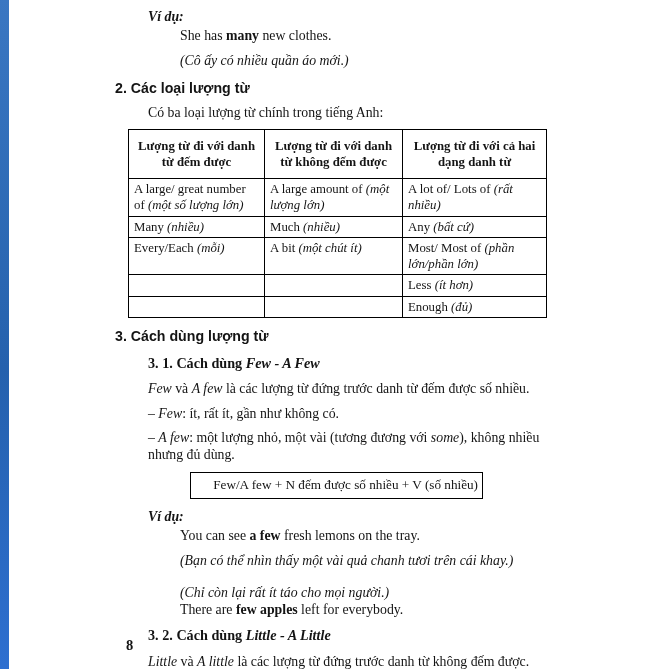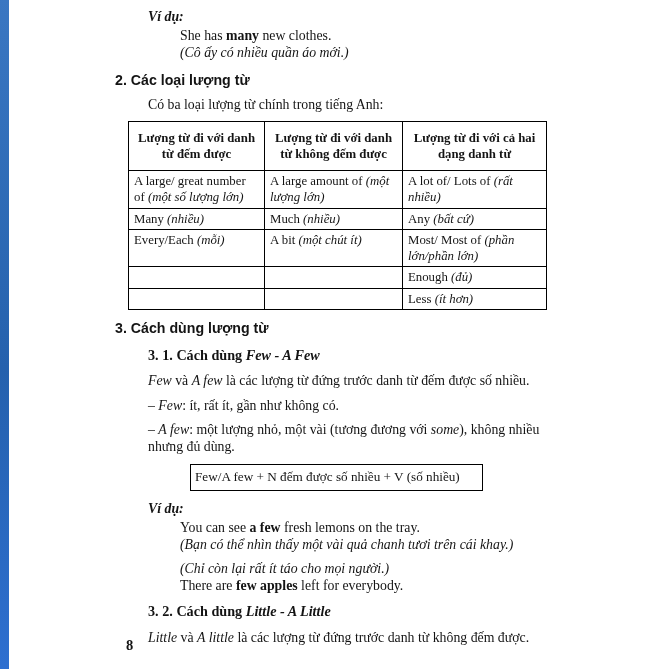--- a/index.html
+++ b/index.html
@@ -13,21 +13,21 @@
   }
   .page { position:relative; width:669px; height:669px; background:#fff; overflow:hidden; }
   .spine {
     position:absolute; left:0; top:0; width:9px; height:669px;
     background:linear-gradient(180deg,#3a77c2 0%, #2561ad 55%, #2e6fd0 100%);
   }
   .content { position:absolute; left:115px; top:8px; width:442px; }
 
   .vi-du { font-weight:bold; font-style:italic; margin:0 0 2px 33px; }
   .ex-line { margin-left:65px; }
-  .trans { font-style:italic; }
+  .trans { font-style:italic;margin-top:8px; }
   .gap-sm { height:6px; }
 
   .h-main {
     font-family:"Liberation Sans", sans-serif;
     font-size:14.2px; font-weight:bold;
     margin:10px 0 7px 0;
   }
   .h-sub { font-weight:bold; font-size:14.2px; margin:9px 0 8px 33px; }
   .h-sub em { font-style:italic;margin-top:8px; }
 
@@ -42,21 +42,21 @@
   }
   .qtable th, .qtable td {
     border:1px solid #000; padding:2px 5px; vertical-align:top; text-align:left;
   }
   .qtable th { text-align:center; font-weight:bold; padding:8px 3px; }
   .qtable .vi { font-style:italic; }
   .qtable tr.short td { height:20px; }
 
   .formula {
     margin:9px 16px 9px 75px; width:293px;
-    border:1px solid #000; text-align:left;
+    border:1px solid #000; text-align:right;
     padding:4px 4px; font-size:13.2px;
   }
 
   .page-number {
     position:absolute; left:126px; top:636px;
     font-weight:bold; font-size:14.5px;
   }
 </style>
 </head>
 <body>
@@ -98,26 +98,26 @@
           <td><span class="en">Any</span> <span class="vi">(bất cứ)</span></td>
         </tr>
         <tr>
           <td><span class="en">Every/Each</span> <span class="vi">(mỗi)</span></td>
           <td><span class="en">A bit</span> <span class="vi">(một chút ít)</span></td>
           <td><span class="en">Most/ Most of</span> <span class="vi">(phần lớn/phần lớn)</span></td>
         </tr>
         <tr class="short">
           <td><span class="en"></span> <span class="vi"></span></td>
           <td><span class="en"></span> <span class="vi"></span></td>
-          <td><span class="en">Enough</span> <span class="vi">(đủ)</span></td>
+          <td><span class="en">Less</span> <span class="vi">(ít hơn)</span></td>
         </tr>
         <tr class="short">
           <td><span class="en"></span> <span class="vi"></span></td>
           <td><span class="en"></span> <span class="vi"></span></td>
-          <td><span class="en">Less</span> <span class="vi">(ít hơn)</span></td>
+          <td><span class="en">Enough</span> <span class="vi">(đủ)</span></td>
         </tr>
       </tbody>
     </table>
 
     <h2 class="h-main">3. Cách dùng lượng từ</h2>
 
     <h3 class="h-sub"><span>3. 1. Cách dùng </span><em>Few - A Few</em></h3>
 
     <p class="p-body"><em>Few</em><span> và </span><em>A few</em><span> là các lượng từ đứng trước danh từ đếm được số nhiều.</span></p>
 

